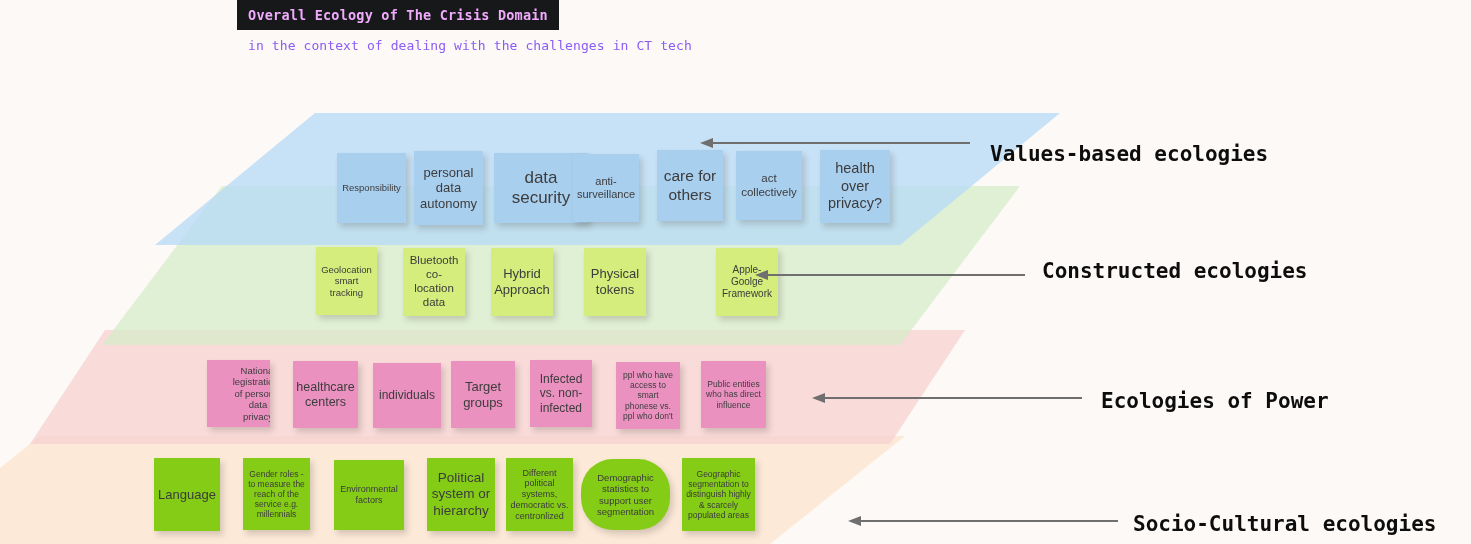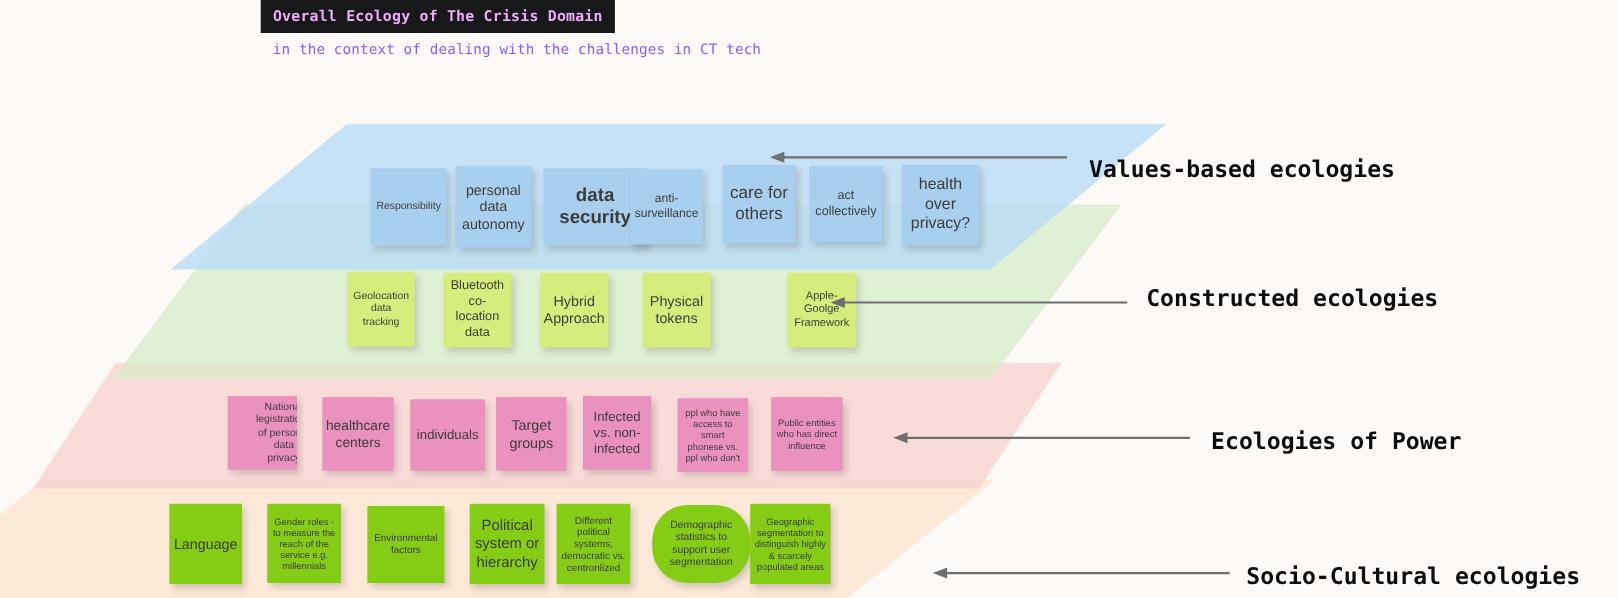--- a/index.html
+++ b/index.html
@@ -77,43 +77,43 @@
   </div>
 
   <div class="title-bar">
     <span>Overall Ecology of The Crisis Domain</span>
   </div>
   <div class="subtitle">in the context of dealing with the challenges in CT tech</div>
 
   <div id="notes-layer">
       <div class="note blue" style="left: 337px; top: 153px; width: 69px; height: 70px; font-size: 9.5px;">Responsibility</div>
       <div class="note blue" style="left: 414px; top: 151px; width: 69px; height: 74px; font-size: 13px;">personal data autonomy</div>
-      <div class="note blue" style="left: 494px; top: 153px; width: 94px; height: 70px; font-size: 17px; font-weight: bold;">data security</div>
+      <div class="note blue" style="left: 494px; top: 153px; width: 94px; height: 70px; font-size: 17px;">data security</div>
       <div class="note blue" style="left: 573px; top: 154px; width: 66px; height: 68px; font-size: 11px;">anti-surveillance</div>
       <div class="note blue" style="left: 657px; top: 150px; width: 66px; height: 71px; font-size: 15.5px;">care for others</div>
       <div class="note blue" style="left: 736px; top: 151px; width: 66px; height: 69px; font-size: 11.5px;">act collectively</div>
       <div class="note blue" style="left: 820px; top: 150px; width: 70px; height: 73px; font-size: 14.5px;">health over privacy?</div>
-      <div class="note green" style="left: 316px; top: 247px; width: 61px; height: 68px; font-size: 9.5px;">Geolocation data tracking</div>
+      <div class="note green" style="left: 316px; top: 247px; width: 61px; height: 68px; font-size: 9.5px;">Geolocation smart tracking</div>
       <div class="note green" style="left: 403px; top: 248px; width: 62px; height: 68px; font-size: 11.5px;">Bluetooth co-location data</div>
       <div class="note green" style="left: 491px; top: 248px; width: 62px; height: 68px; font-size: 13px;">Hybrid Approach</div>
       <div class="note green" style="left: 584px; top: 248px; width: 62px; height: 68px; font-size: 13px;">Physical tokens</div>
       <div class="note green" style="left: 669px; top: 248px; width: 62px; height: 68px; font-size: 10px; margin-left: 47px;">Apple-Goolge Framework</div>
       <div class="note pink" style="left: 207px; top: 360px; width: 63px; height: 67px; font-size: 9.5px; padding-left: 43px;">National legistrations of personal data privacy</div>
       <div class="note pink" style="left: 293px; top: 361px; width: 65px; height: 67px; font-size: 12.5px;">healthcare centers</div>
       <div class="note pink" style="left: 373px; top: 363px; width: 68px; height: 65px; font-size: 12px;">individuals</div>
       <div class="note pink" style="left: 451px; top: 361px; width: 64px; height: 67px; font-size: 13px;">Target groups</div>
       <div class="note pink" style="left: 530px; top: 360px; width: 62px; height: 67px; font-size: 12px;">Infected vs. non-infected</div>
       <div class="note pink" style="left: 616px; top: 362px; width: 64px; height: 67px; font-size: 8.5px;">ppl who have access to smart phonese vs. ppl who don't</div>
       <div class="note pink" style="left: 701px; top: 361px; width: 65px; height: 67px; font-size: 8.5px;">Public entities who has direct influence</div>
       <div class="note yellow" style="left: 154px; top: 458px; width: 66px; height: 73px; font-size: 13px;">Language</div>
       <div class="note yellow" style="left: 243px; top: 458px; width: 67px; height: 72px; font-size: 8.5px;">Gender roles - to measure the reach of the service e.g. millennials</div>
       <div class="note yellow" style="left: 334px; top: 460px; width: 70px; height: 70px; font-size: 9px;">Environmental factors</div>
       <div class="note yellow" style="left: 427px; top: 458px; width: 68px; height: 73px; font-size: 13.5px;">Political system or hierarchy</div>
       <div class="note yellow" style="left: 506px; top: 458px; width: 67px; height: 73px; font-size: 9px;">Different political systems, democratic vs. centronlized</div>
-      <div class="note yellow" style="left: 593px; top: 459px; width: 89px; height: 71px; font-size: 9.5px; border-radius: 32px;">Demographic statistics to support user segmentation</div>
+      <div class="note yellow" style="left: 581px; top: 459px; width: 89px; height: 71px; font-size: 9.5px; border-radius: 32px;">Demographic statistics to support user segmentation</div>
       <div class="note yellow" style="left: 682px; top: 458px; width: 73px; height: 73px; font-size: 8.5px;">Geographic segmentation to distinguish highly &amp; scarcely populated areas</div>
     </div>
 
   <div id="labels-layer">
       <div class="arrow" style="left: 700px; top: 136px;">
         <svg width="270" height="14">
           <line x1="11" y1="7" x2="270" y2="7" stroke="#6f6f6f" stroke-width="2"></line>
           <polygon points="0,7 13,2 13,12" fill="#6f6f6f"></polygon>
         </svg>
       </div>

